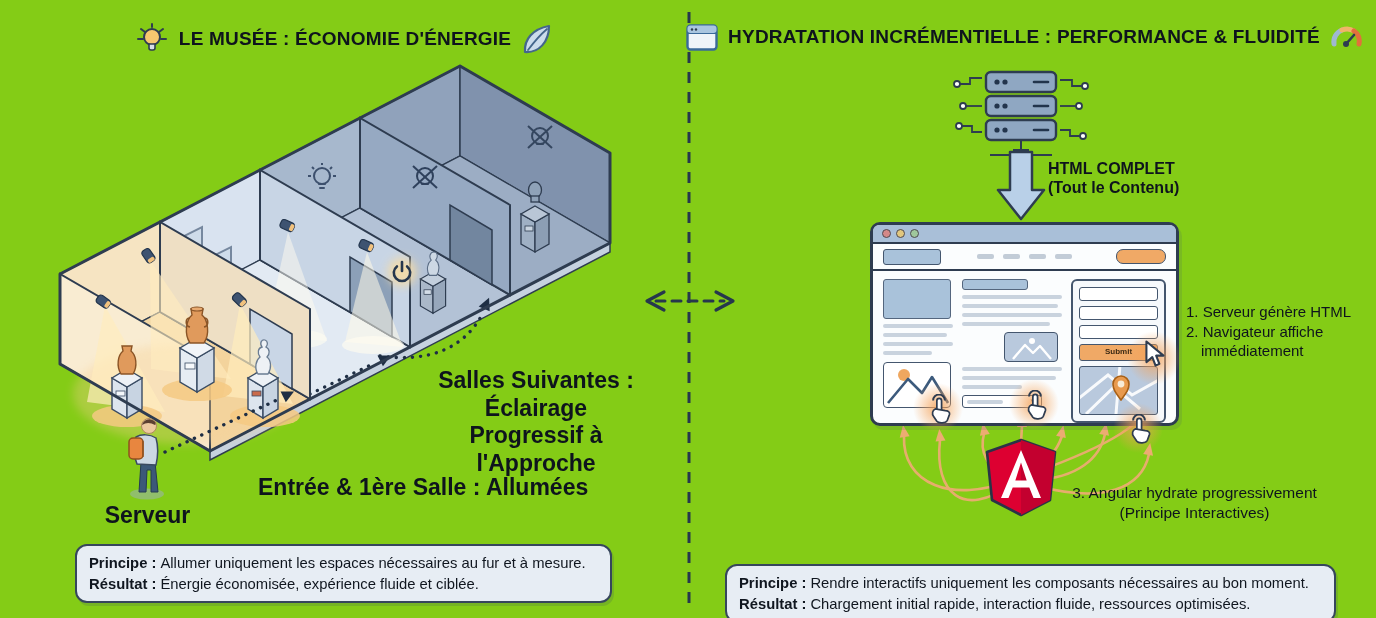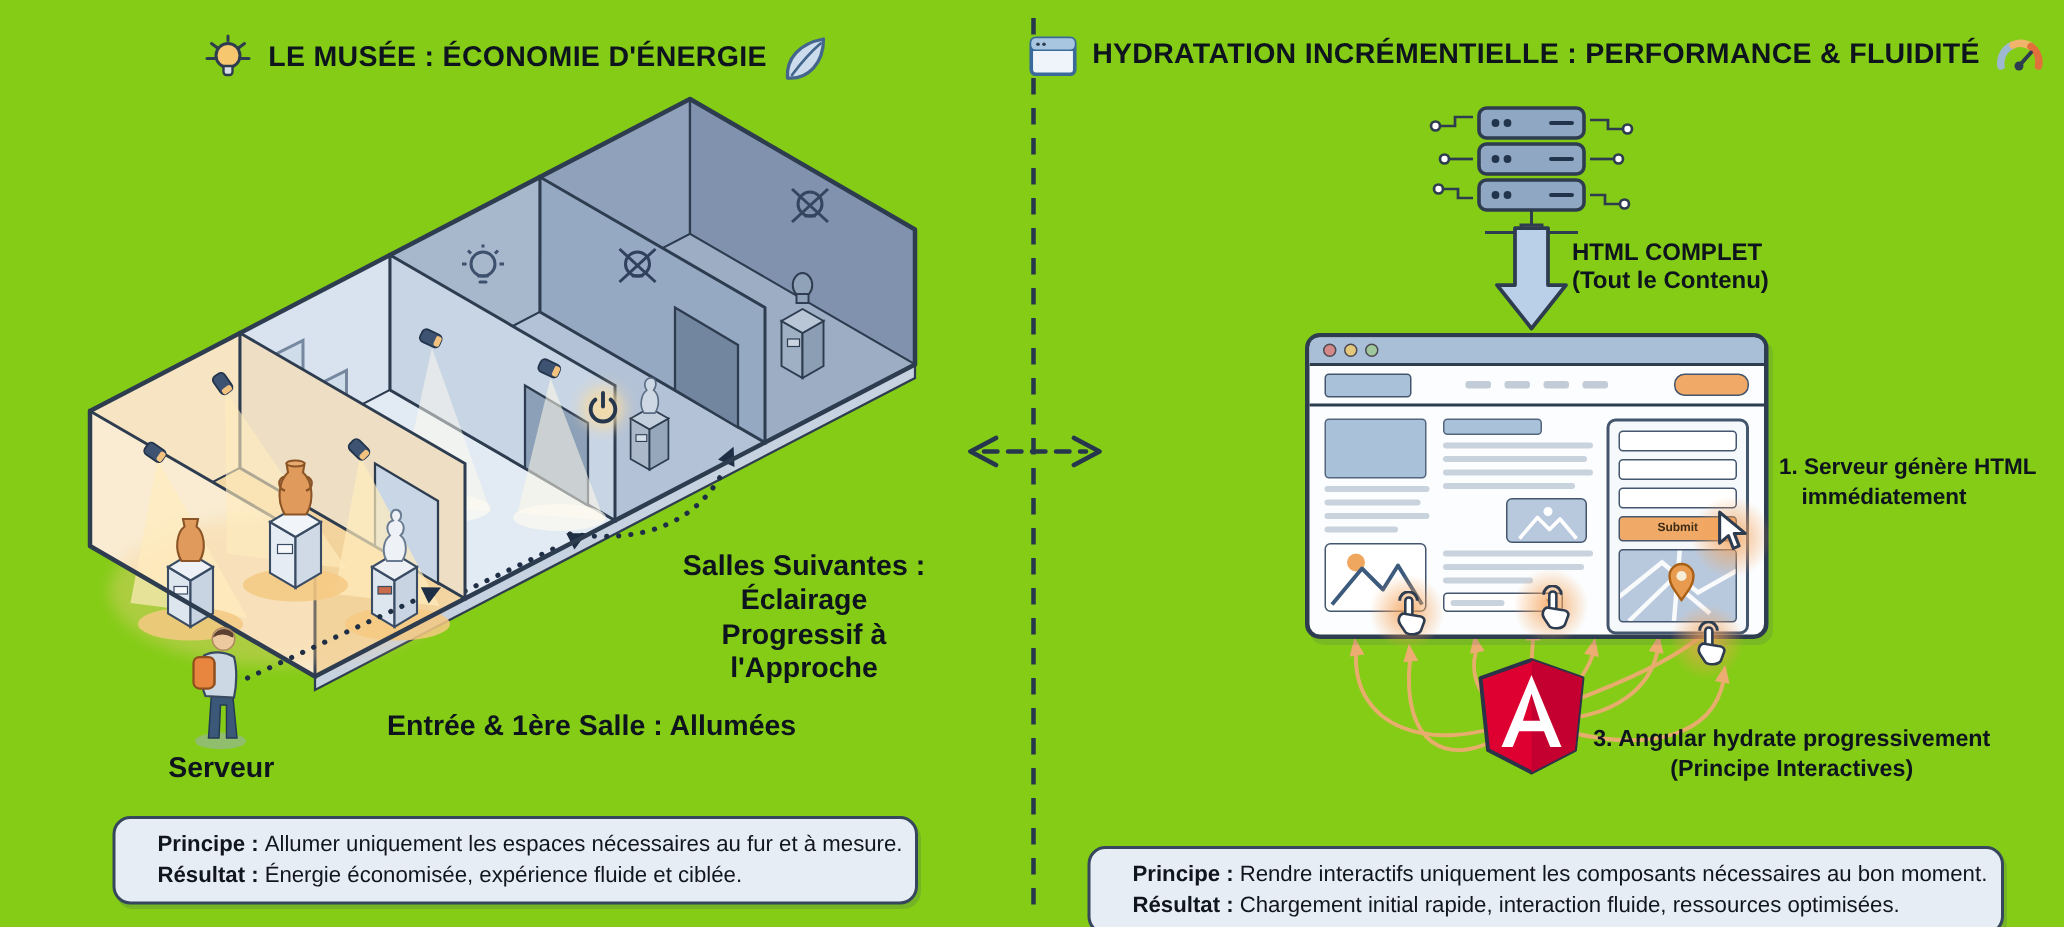--- a/index.html
+++ b/index.html
@@ -1,22 +1,22 @@
 <!DOCTYPE html>
 <html><head>
 <meta charset="utf-8">
 <style>
   html,body{margin:0;padding:0;background:#e9eef3;}
   .stage{position:relative;width:1376px;height:618px;background:#84cc16;font-family:"Liberation Sans",sans-serif;color:#10161f;overflow:hidden;}
   .abs{position:absolute;}
   .title{display:flex;align-items:center;justify-content:center;gap:10px;font-weight:bold;font-size:19px;letter-spacing:.2px;color:#0e141d;}
-  .note{font-weight:bold;font-size:19px;color:#0e141d;line-height:1.2;}
-  .steps{font-weight:bold;font-size:15px;color:#0e141d;line-height:1.3;}
+  .note{font-weight:bold;font-size:23px;color:#0e141d;line-height:1.2;}
+  .steps{font-weight:normal;font-size:15px;color:#0e141d;line-height:1.3;}
   .infobox{background:#e7edf4;border:2.5px solid #36465c;border-radius:12px;padding:7px 12px;font-size:14.8px;line-height:1.4;box-shadow:2px 3px 0 rgba(50,70,100,.18);box-sizing:border-box;}
-  .infobox .row{white-space:nowrap;margin-left:16px;}
+  .infobox .row{white-space:nowrap;}
   .infobox .lbl{font-weight:bold;margin-right:4px;}
   
   .browser{left:870px;top:222px;width:303px;height:198px;background:#fbfdfe;border:3px solid #2e3c50;border-radius:10px;box-shadow:3px 4px 0 rgba(60,80,110,.14);}
   .titlebar{height:17px;background:#a9bfd8;border-bottom:2px solid #2e3c50;border-radius:6px 6px 0 0;display:flex;align-items:center;gap:5px;padding-left:9px;}
   .dot{width:9px;height:9px;border-radius:50%;border:1.5px solid #4e4a52;box-sizing:border-box;}
   .navbar{height:25px;border-bottom:2.5px solid #2e3c50;display:flex;align-items:center;padding:0 10px;gap:8px;}
   .logo{width:56px;height:14px;background:#a9c2da;border:1.5px solid #44566e;border-radius:3px;}
   .dash{width:17px;height:5px;background:#c2ccd7;border-radius:2px;}
   .pill{width:48px;height:13px;background:#f0a966;border:1.5px solid #44566e;border-radius:7px;margin-left:auto;}
   .content{display:flex;gap:9px;padding:8px 10px;}
@@ -450,20 +450,21 @@
     <path d="M6.5 6 a5.5 5.5 0 0 1 11 0" fill="none" stroke="#2e3c50" stroke-width="1.8"></path>
     <rect x="10" y="4" width="4.4" height="13" rx="2.2" fill="#fff" stroke="#2e3c50" stroke-width="1.6"></rect>
     <path d="M8.5 14 c-2.5 1 -3.5 4.5 -1.5 7 l3 4.5 c1.5 2 8.5 2 9.8 -1 l2 -5.5 c.6 -2 -1.6 -3.5 -4 -3.5 z" fill="#fff" stroke="#2e3c50" stroke-width="1.6"></path>
   </svg>
   <svg class="abs" style="left:1144px;top:340px" width="24" height="28" viewBox="0 0 15 19">
     <polygon points="1,1 1,15 5,11.6 7.2,17.4 9.8,16.2 7.6,10.6 12.6,10.6" fill="#fff" stroke="#2e3c50" stroke-width="1.4" stroke-linejoin="round"></polygon>
   </svg>
 
   <div class="abs steps" style="left:1186px;top:302px;width:180px">
     <div>1. Serveur génère HTML</div>
+    <div>2. Navigateur affiche</div>
     <div style="padding-left:15px">immédiatement</div>
   </div>
 
   <svg class="abs" style="left:984px;top:438px" width="74" height="80" viewBox="0 0 74 80">
     <polygon points="37,2 71,14 66,62 37,77 8,62 3,14" fill="#dd0031" stroke="#2a3347" stroke-width="2.6" stroke-linejoin="round"></polygon>
     <polygon points="37,2 37,77 66,62 71,14" fill="#c3002f"></polygon>
     <path d="M37 12 L57 60 L49.5 60 L45.3 49.5 L28.7 49.5 L24.5 60 L17 60 Z M37 24.5 L42.7 42.5 L31.3 42.5 Z" fill="#fff" fill-rule="evenodd"></path>
   </svg>
 
   <div class="abs steps" style="left:1052px;top:483px;width:285px;text-align:center;font-size:15.5px">

